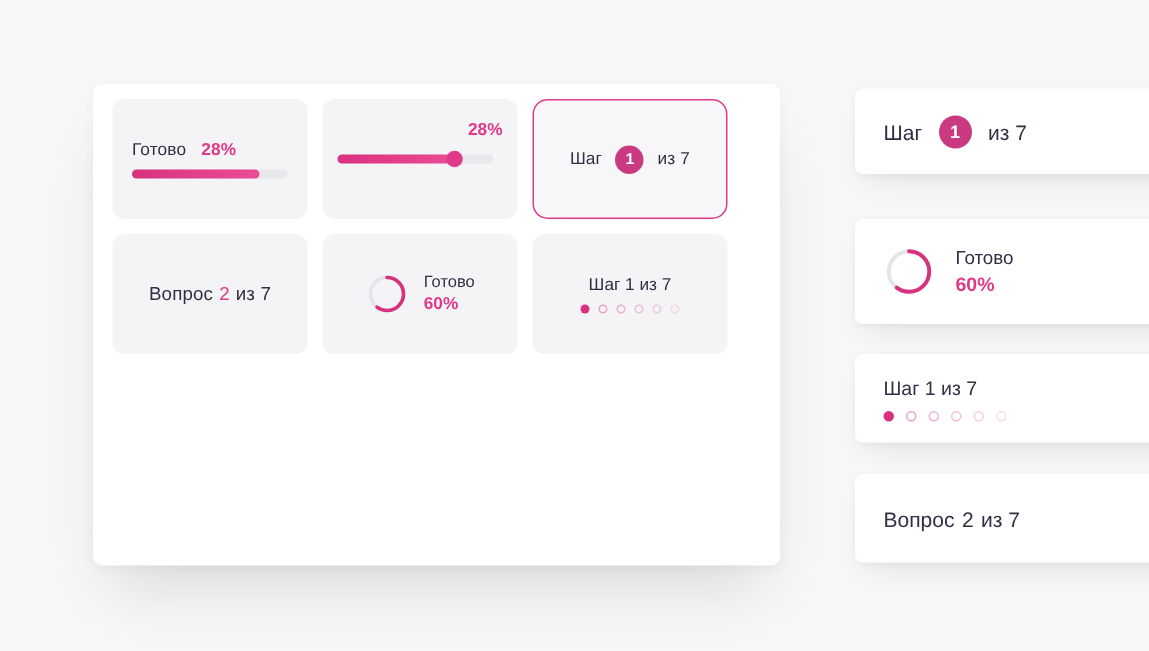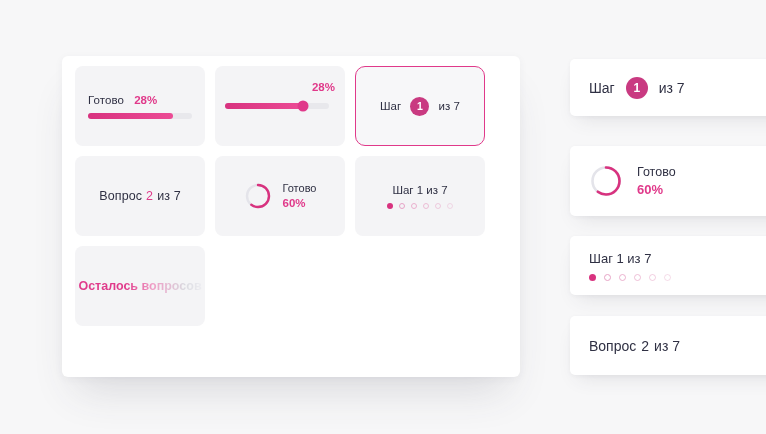--- a/index.html
+++ b/index.html
@@ -183,23 +183,20 @@
               <span class="dot on"></span>
               <span class="dot off" style="opacity: 1;"></span>
               <span class="dot off" style="opacity: 0.84;"></span>
               <span class="dot off" style="opacity: 0.68;"></span>
               <span class="dot off" style="opacity: 0.52;"></span>
               <span class="dot off" style="opacity: 0.36;"></span>
             </div>
         </div>
       </div>
 
-      <div class="cell clip">
-        <span class="fade">Осталось вопросов</span>
-      </div>
 
     </div>
   </div>
 
   <div class="rcard r1">
     <div class="rsteprow">
       <span class="rbig">Шаг</span>
       <span class="rbadge">1</span>
       <span class="rbig">из 7</span>
     </div>

